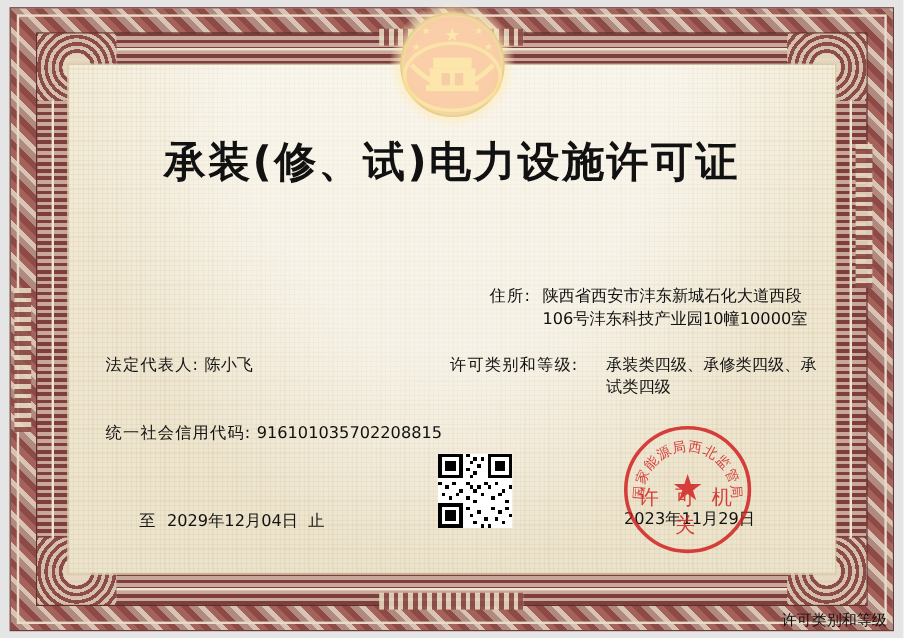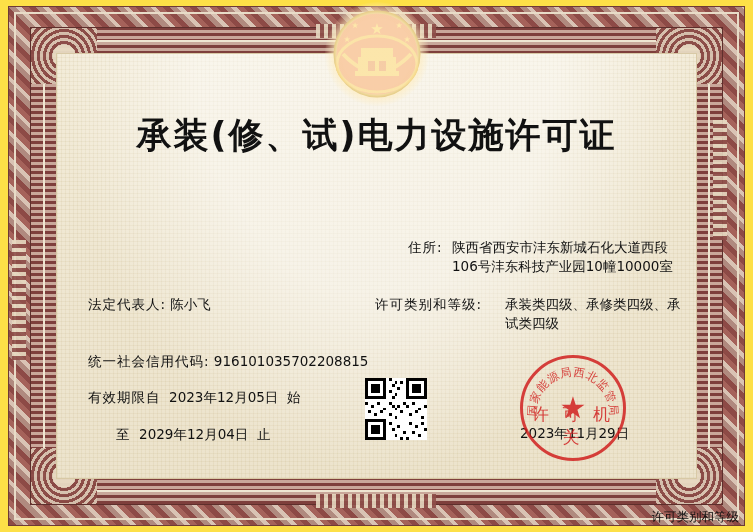--- a/index.html
+++ b/index.html
@@ -6,21 +6,21 @@
   html, body {
     margin: 0; padding: 0;
     width: 753px; height: 532px;
     background: #ffffff;
     font-family: "Liberation Sans", sans-serif;
   }
   #cert {
     position: relative;
     width: 753px; height: 532px;
     overflow: hidden;
-    background: #fde047;
+    background: #e5e5e5;
   }
   
   .frame-outer {
     position: absolute;
     left: 8px; top: 6px;
     width: 737px; height: 520px;
     background:
       repeating-linear-gradient(45deg,
         #8d4a46 0px, #8d4a46 5px,
         #b08a7f 5px, #b08a7f 10px,
@@ -266,25 +266,20 @@
   <div class="row u-rep">
     <span class="lbl">法定代表人:</span>
     <span class="val">陈小飞</span>
   </div>
 
   <div class="row u-credit">
     <span class="lbl">统一社会信用代码:</span>
     <span class="val">916101035702208815</span>
   </div>
 
-  <div class="row u-from">
-    <span class="lbl">有效期限自</span>
-    &nbsp;<span class="val">2023年12月05日</span>
-    &nbsp;<span class="lbl">始</span>
-  </div>
 
   <div class="row u-to">
     <span class="lbl">至</span>
     &nbsp;<span class="val">2029年12月04日</span>
     &nbsp;<span class="lbl">止</span>
   </div>
 
   <div class="row u-date">2023年11月29日</div>
 
   <div class="qr">

